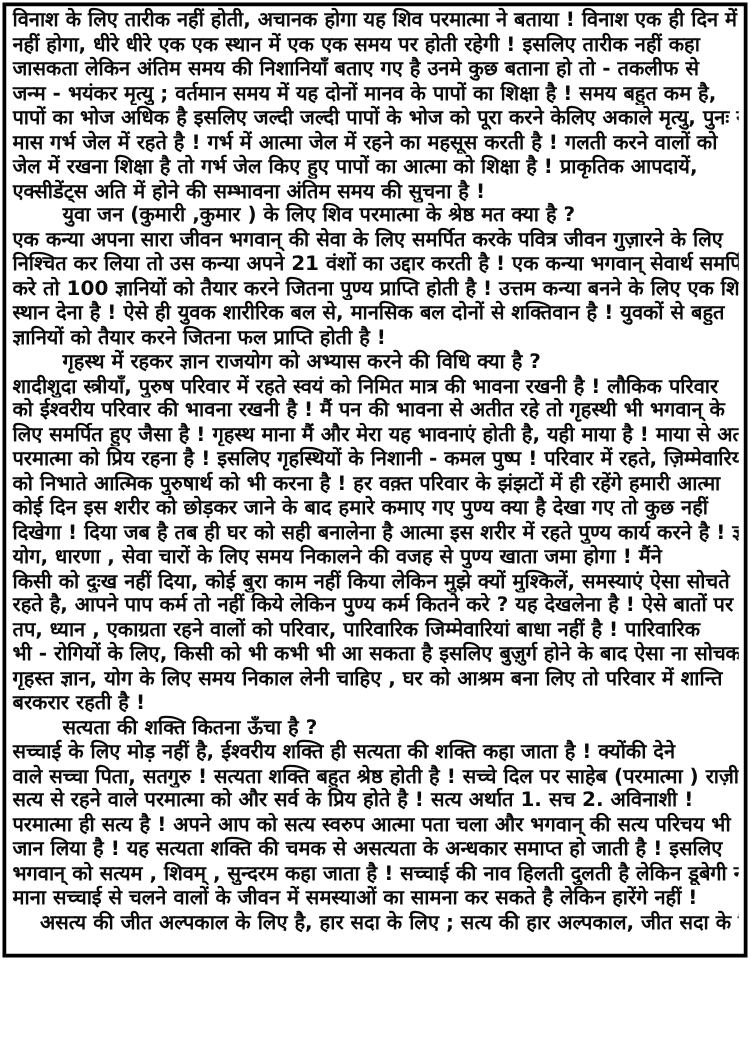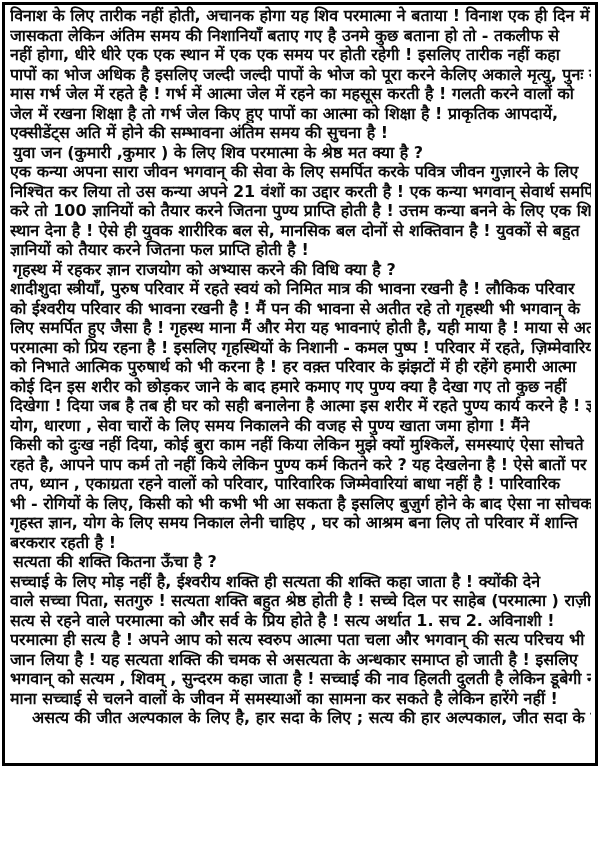--- a/index.html
+++ b/index.html
@@ -28,20 +28,21 @@
   .doc-body .line {
     font-size: 16px;
     font-weight: 700;
     color: #0b0b0b;
     line-height: 19.5px;
     white-space: nowrap;
     overflow: hidden;
   }
   .doc-body .line.heading {
     padding-left: 3px;
+    margin-left: 37px;
   }
   
   .doc-body .line:last-child {
     padding-left: 22px;
   }
   .page-badge {
     position: absolute;
     left: 2px;
     top: 862px;
     width: 24px;
@@ -57,22 +58,23 @@
     z-index: 5;
   }
 </style>
 </head>
 <body>
 
 <div class="page">
   <div class="frame">
     <div class="doc-body">
         <div class="line">विनाश के लिए तारीक नहीं होती,  अचानक होगा यह शिव परमात्मा ने बताया ! विनाश एक ही दिन में</div>
+        <div class="line">नहीं होगा,  धीरे धीरे एक एक स्थान में एक एक समय पर होती रहेगी ! इसलिए तारीक नहीं कहा</div>
         <div class="line">जासकता लेकिन अंतिम समय की निशानियाँ बताए गए है उनमे कुछ बताना हो तो - तकलीफ  से</div>
-        <div class="line">नहीं होगा,  धीरे धीरे एक एक स्थान में एक एक समय पर होती रहेगी ! इसलिए तारीक नहीं कहा</div>
+        <div class="line">जन्म  - भयंकर मृत्यु ; वर्तमान समय में यह दोनों मानव के पापों का शिक्षा है ! समय बहुत कम है,</div>
         <div class="line">पापों का भोज अधिक है इसलिए जल्दी जल्दी पापों के भोज को पूरा करने केलिए अकाले मृत्यु, पुनः नौ</div>
         <div class="line">मास  गर्भ जेल में रहते है ! गर्भ में आत्मा जेल में रहने का महसूस करती है ! गलती करने वालों को</div>
         <div class="line">जेल में रखना शिक्षा है तो गर्भ जेल किए हुए पापों का आत्मा को शिक्षा है ! प्राकृतिक  आपदायें,</div>
         <div class="line">एक्सीडेंट्स अति में होने की सम्भावना अंतिम समय की सुचना है !</div>
         <div class="line heading">युवा जन (कुमारी ,कुमार ) के लिए शिव परमात्मा के श्रेष्ठ मत क्या है ?</div>
         <div class="line">एक कन्या अपना सारा जीवन भगवान् की सेवा के लिए समर्पित करके पवित्र जीवन गुज़ारने के लिए</div>
         <div class="line">निश्चित कर लिया तो उस कन्या अपने 21 वंशों का उद्दार करती है ! एक कन्या भगवान् सेवार्थ समर्पित</div>
         <div class="line">करे तो 100 ज्ञानियों को तैयार करने जितना पुण्य प्राप्ति होती है ! उत्तम कन्या बनने के लिए एक शिव</div>
         <div class="line">स्थान देना है ! ऐसे ही युवक शारीरिक बल से,  मानसिक बल दोनों से शक्तिवान है ! युवकों से बहुत</div>
         <div class="line">ज्ञानियों को तैयार करने जितना फल प्राप्ति होती है !</div>

